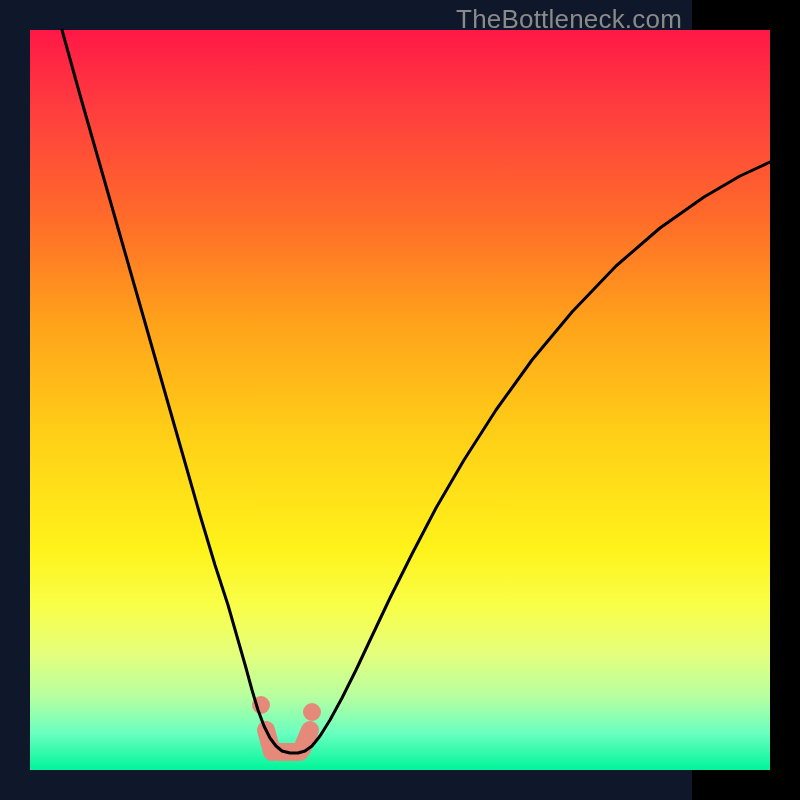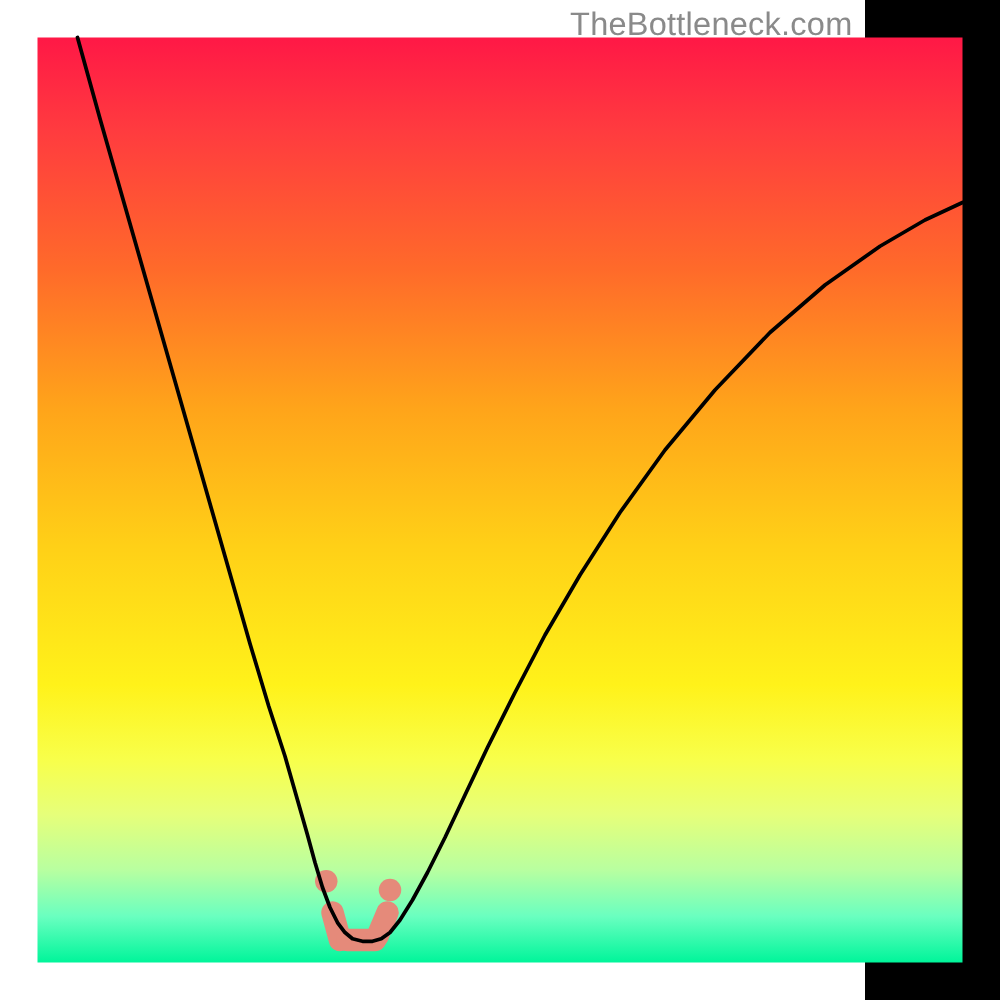--- a/index.html
+++ b/index.html
@@ -9,21 +9,21 @@
     height: 800px;
     background: #000;
     overflow: hidden;
   }
   .frame {
     position: absolute;
     top: 0;
     left: 0;
     width: 692px;
     height: 800px;
-    background: #ffffff;
+    background: #0f172a;
   }
   .watermark {
     position: absolute;
     top: 4px;
     right: 10px;
     font-family: Arial, Helvetica, sans-serif;
     font-size: 26px;
     font-weight: 500;
     color: #8a8a8a;
     letter-spacing: 0.2px;

